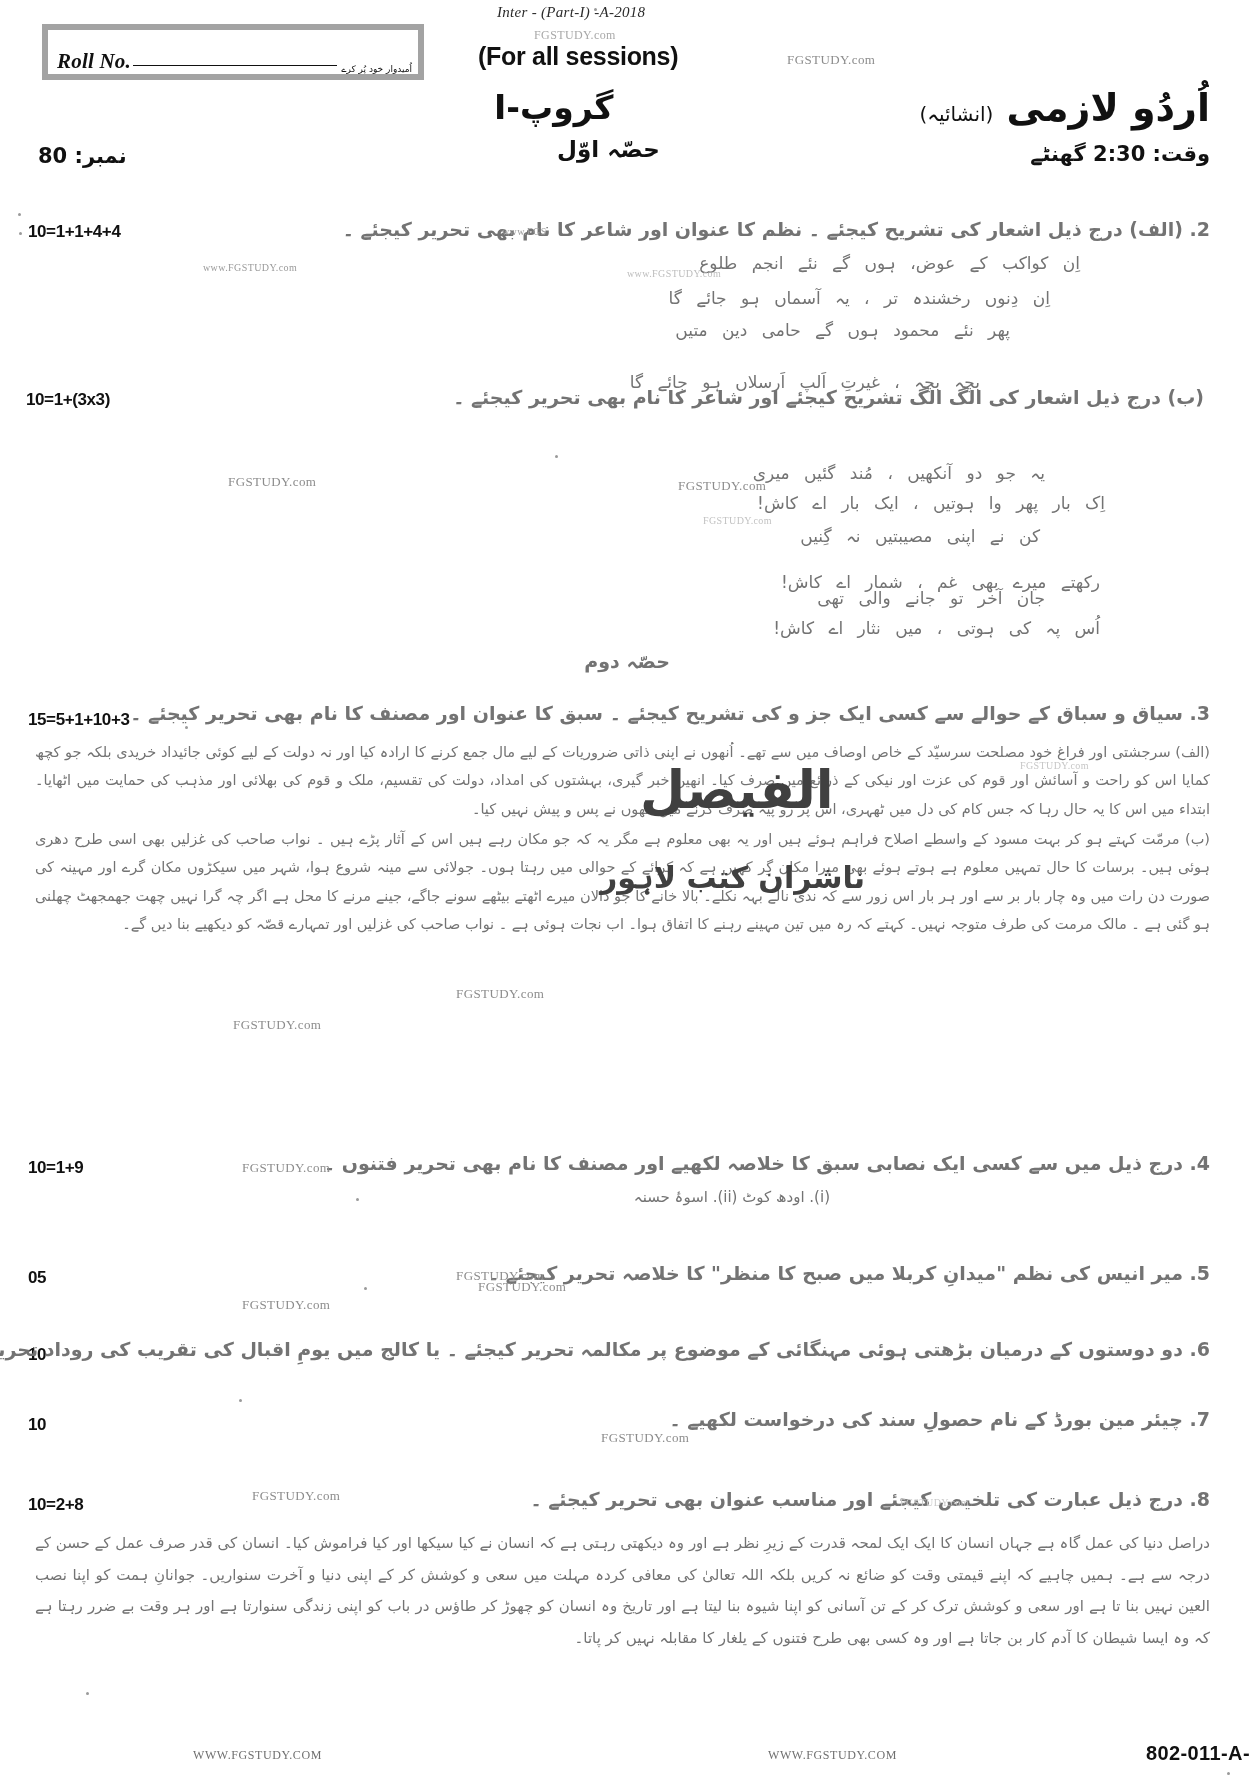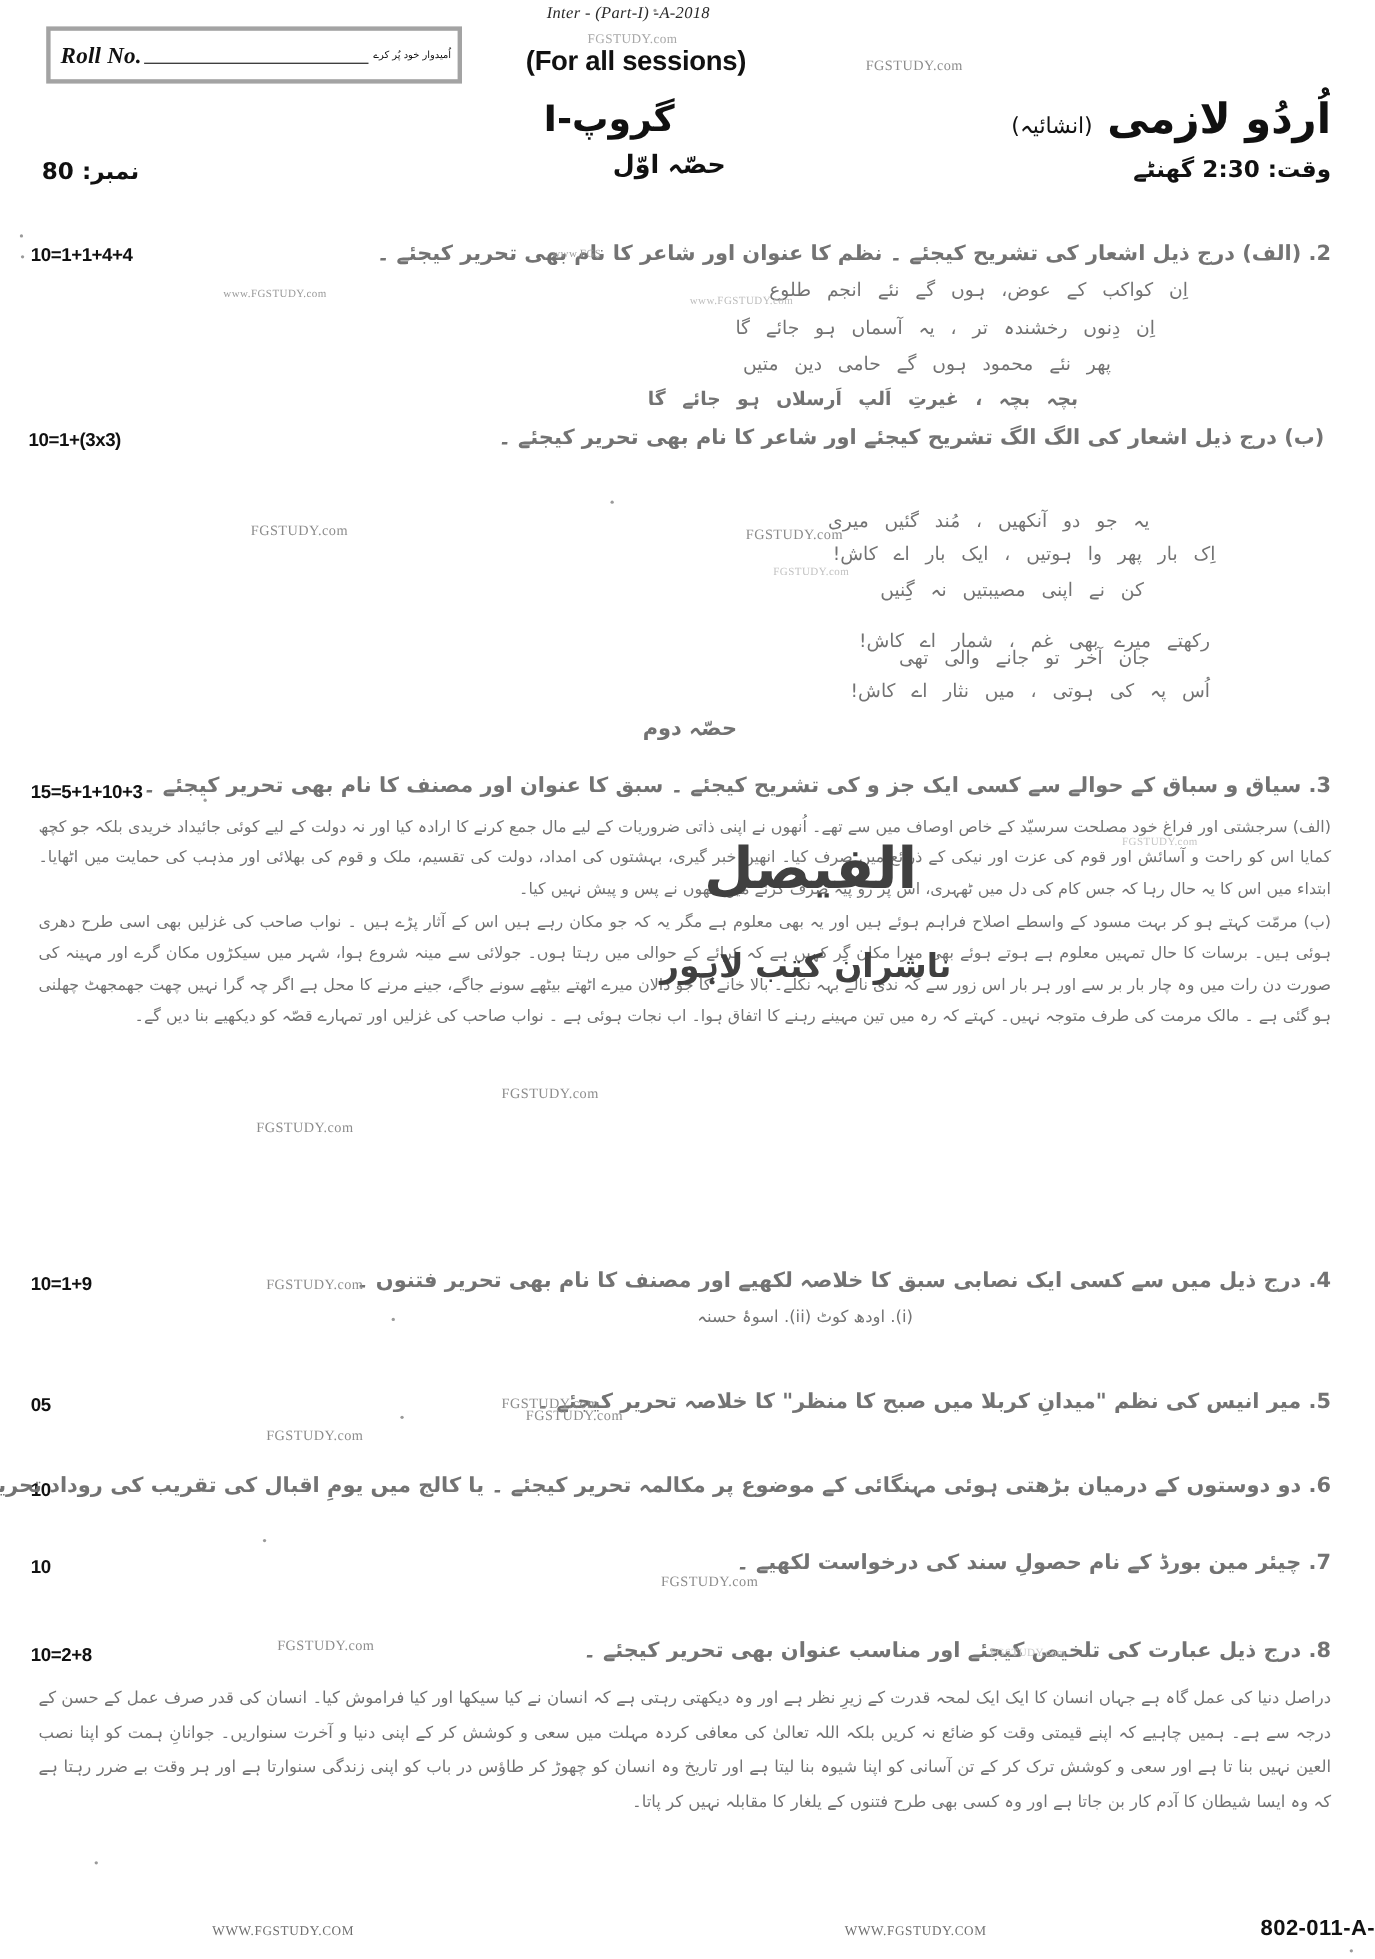--- a/index.html
+++ b/index.html
@@ -5,22 +5,22 @@
   html,body{margin:0;padding:0;background:#fff;}
   body{
     width:1250px;height:1781px;position:relative;overflow:hidden;
     font-family:"Liberation Serif", serif;color:#111;
   }
   .page{position:absolute;inset:0;}
 
   
   .rollbox{
     position:absolute;left:42px;top:24px;width:370px;height:44px;
-    border:4px solid #a3a3a3;
-    display:flex;align-items:center;
+    border:6px solid #a3a3a3;
+    display:flex;align-items:flex-end;
   }
   .rollbox .lbl{
     font-family:"Liberation Serif",serif;font-size:21px;font-style:italic;
     font-weight:700;padding-left:9px;letter-spacing:.2px;
   }
   .rollbox .dashes{
     flex:1;border-bottom:1.5px solid #111;margin:8px 4px 8px 2px;height:14px;
   }
   .rollbox .urdu-small{
     font-size:9px;direction:rtl;padding-right:6px;white-space:nowrap;
@@ -144,21 +144,21 @@
   <div class="mk" style="top:222px;">10=1+1+4+4</div>
   <div class="urdu q-head" style="top:218px;right:40px;">
     <span>2.</span>
     <span>(الف)</span>
     <span>درج ذیل اشعار کی تشریح کیجئے ۔ نظم کا عنوان اور شاعر کا نام بھی تحریر کیجئے ۔</span>
   </div>
 
   <div class="urdu verse" style="top:253px;right:170px;">اِن کواکب کے عوض، ہوں گے نئے انجم طلوع</div>
   <div class="urdu verse" style="top:288px;right:200px;">اِن دِنوں رخشندہ تر ، یہ آسماں ہو جائے گا</div>
   <div class="urdu verse" style="top:320px;right:240px;">پھر نئے محمود ہوں گے حامی دین متیں</div>
-  <div class="urdu verse" style="top:352px;right:270px;font-weight:bold;">بچہ بچہ ، غیرتِ اَلپ اَرسلاں ہو جائے گا</div>
+  <div class="urdu verse" style="top:372px;right:270px;">بچہ بچہ ، غیرتِ اَلپ اَرسلاں ہو جائے گا</div>
 
   <div class="mk" style="top:390px;left:26px;">10=1+(3x3)</div>
   <div class="urdu q-head" style="top:386px;right:46px;">
     <span>(ب)</span>
     <span>درج ذیل اشعار کی الگ الگ تشریح کیجئے اور شاعر کا نام بھی تحریر کیجئے ۔</span>
   </div>
 
   <div class="urdu verse" style="top:463px;right:205px;">یہ جو دو آنکھیں ، مُند گئیں میری</div>
   <div class="urdu verse" style="top:493px;right:145px;">اِک بار پھر وا ہوتیں ، ایک بار اے کاش!</div>
   <div class="urdu verse" style="top:526px;right:210px;">کن نے اپنی مصیبتیں نہ گِنیں</div>

